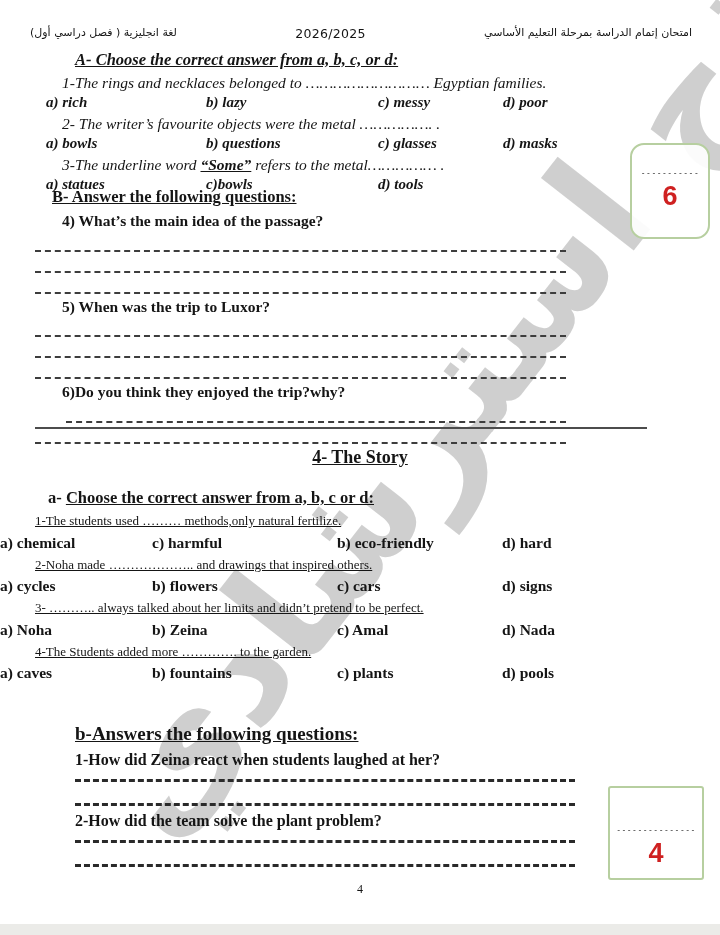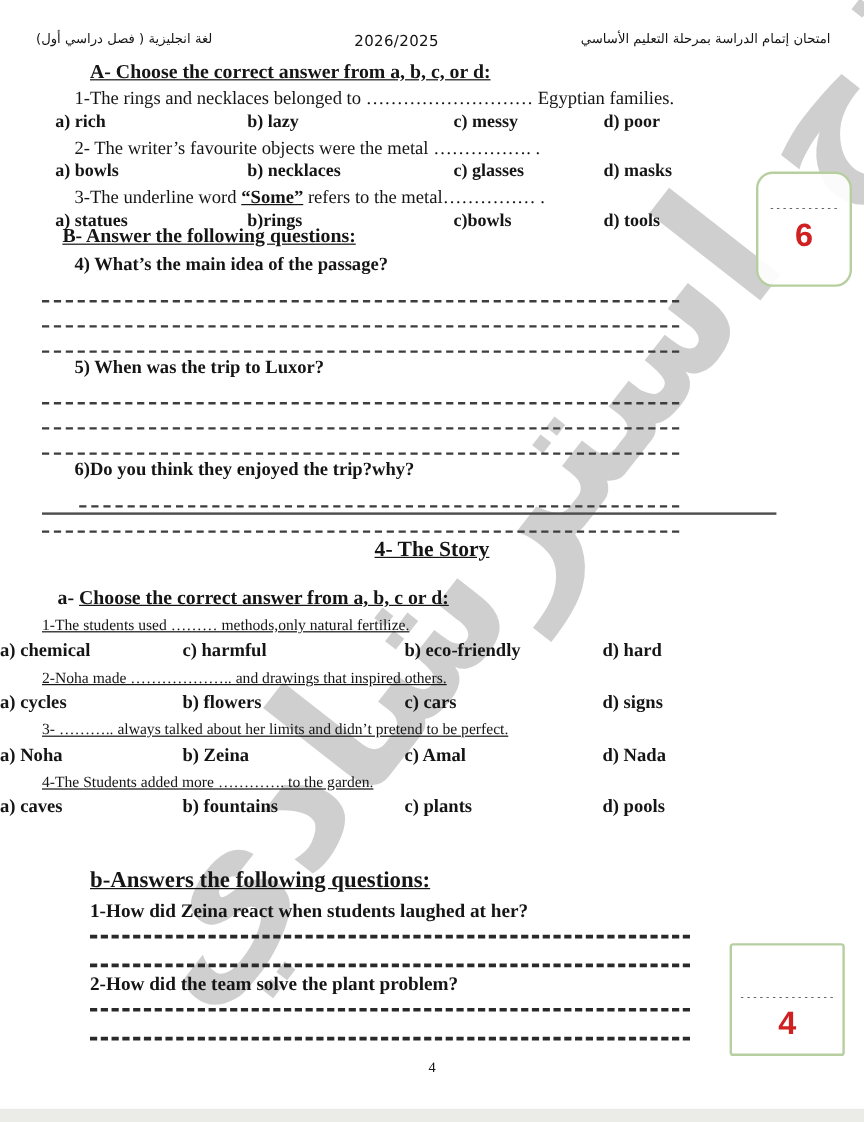--- a/index.html
+++ b/index.html
@@ -30,21 +30,21 @@
     z-index:1; pointer-events:none;
   }
 
   
   .header { top:26px; left:30px; right:28px; width:662px;
     display:flex; justify-content:space-between; align-items:flex-start;
     font-family:"DejaVu Sans", sans-serif; font-size:11px; font-weight:normal; }
   .header .center { font-size:12.5px; letter-spacing:0.3px; }
 
   
-  .sec-a { top:49px; left:0; width:669px; }
+  .sec-a { top:49px; left:0; width:669px;font-style:italic; }
   .sec-heading { margin-left:75px; font-size:16.5px; font-weight:bold;
     text-decoration:underline; line-height:22px; }
   .q-line { margin-left:62px; font-size:15.5px; line-height:19.5px; margin-top:2px; }
   .opts-a { display:grid; grid-template-columns:160px 172px 125px auto;
     padding-left:46px; font-weight:bold; font-size:15px; line-height:19.5px; }
   .uword { font-weight:bold; text-decoration:underline; }
 
   
   .sec-b { top:186px; left:0; width:636px; }
   .sec-b .sec-heading { margin-left:52px; }
@@ -110,29 +110,28 @@
   <div class="opts-a">
     <span>a) rich</span>
     <span>b) lazy</span>
     <span>c) messy</span>
     <span>d) poor</span>
   </div>
 
   <div class="q-line">2- The writer’s favourite objects were the metal ……………. .</div>
   <div class="opts-a">
     <span>a) bowls</span>
-    <span>b) necklaces</span>
+    <span>b) questions</span>
     <span>c) glasses</span>
     <span>d) masks</span>
   </div>
 
   <div class="q-line"><span>3-The underline word </span><span class="uword">“Some”</span><span> refers to the metal…………… .</span></div>
   <div class="opts-a">
     <span>a) statues</span>
-    <span>b)rings</span>
     <span>c)bowls</span>
     <span>d) tools</span>
   </div>
 </div>
 
 <div class="layer sec-b">
   <div class="sec-heading">B- Answer the following questions:</div>
 
   <div class="q-line">4) What’s the main idea of the passage?</div>
   <div class="ans-line"></div>

